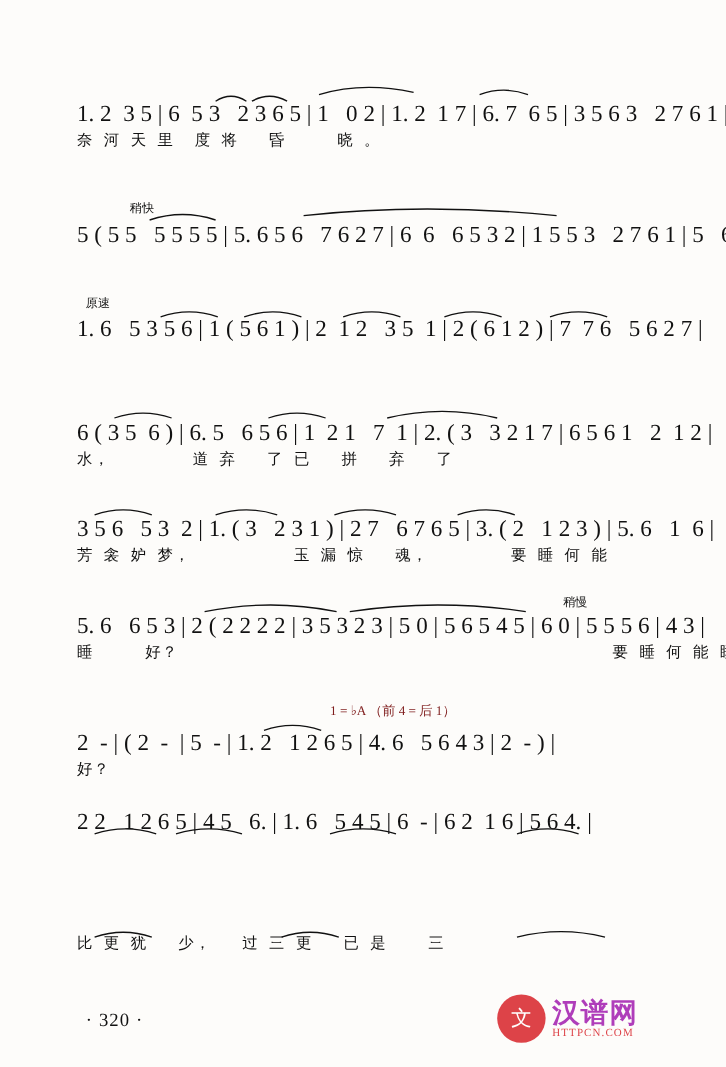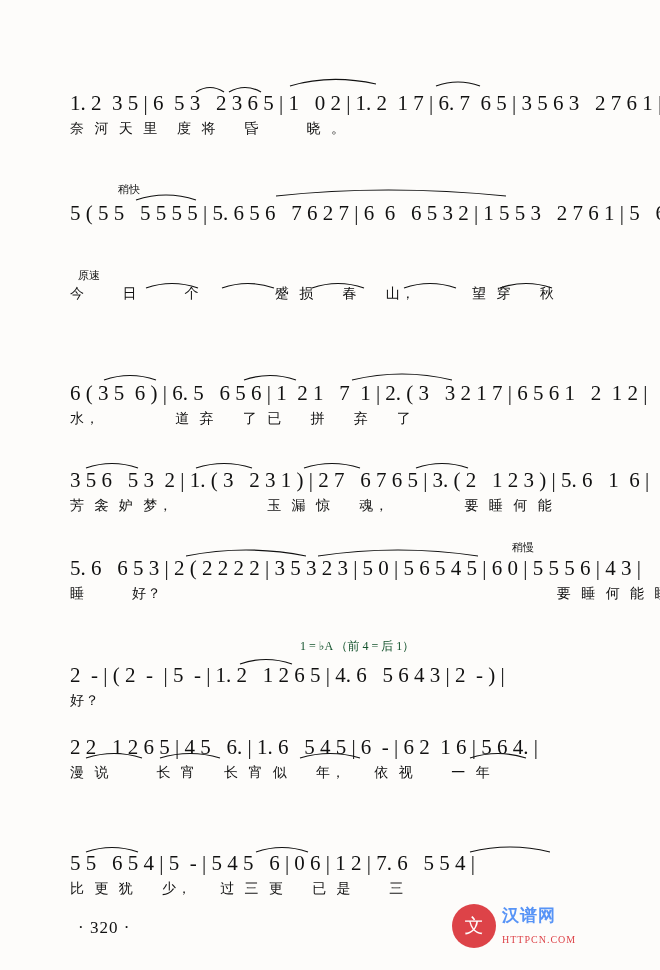--- a/index.html
+++ b/index.html
@@ -40,21 +40,21 @@
   .tempo{
     position:absolute;
     font-family:Liberation Mono, monospace;
     font-size:11px;
     color:#111;
   }
   .key{
     position:absolute;
     font-family:"Liberation Serif", serif;
     font-size:12px;
-    color:#14532d;
+    color:#7f1d1d;
     white-space:pre;
   }
   .pageno{
     position:absolute;
     left:78px;
     top:918px;
     font-family:"Liberation Serif", serif;
     font-size:17px;
     letter-spacing:1px;
   }
@@ -72,22 +72,22 @@
     width:44px;height:44px;border-radius:50%;
     background:#d8232a;
   }
   .wm .circle span{
     position:absolute;left:0;top:0;width:44px;height:44px;
     display:flex;align-items:center;justify-content:center;
     color:#fff;font-size:19px;font-family:"Liberation Sans",sans-serif;
   }
   .wm .txt{
     position:absolute;left:50px;top:2px;
-    color:#3b82f6;
-    font-size:17px;
+    color:#a21caf;
+    font-size:25px;
     font-family:"Liberation Sans", sans-serif;
     font-weight:bold;
     letter-spacing:1px;
   }
   .wm .sub{
     position:absolute;left:50px;top:32px;
     color:#d8232a;
     font-size:10px;
     font-family:Liberation Serif, serif;
     letter-spacing:1px;
@@ -106,21 +106,21 @@
   </div>
 
   <div class="tempo" style="left:118px;top:182px;">稍快</div>
   <div class="sys" style="top:198px;">
     <div class="notes">5 ( 5 5   5 5 5 5 | 5. 6 5 6   7 6 2 7 | 6  6   6 5 3 2 | 1 5 5 3   2 7 6 1 | 5   6 1 5 6 |</div>
     <div class="lyr"></div>
   </div>
 
   <div class="tempo" style="left:78px;top:268px;">原速</div>
   <div class="sys" style="top:283px;">
-    <div class="lyr">今    日     个        蹙 损   春   山，      望 穿   秋</div>
+    <div class="notes">1. 6   5 3 5 6 | 1 ( 5 6 1 ) | 2  1 2   3 5  1 | 2 ( 6 1 2 ) | 7  7 6   5 6 2 7 |</div>
   </div>
 
   <div class="sys" style="top:378px;">
     <div class="notes">6 ( 3 5  6 ) | 6. 5   6 5 6 | 1  2 1   7  1 | 2. ( 3   3 2 1 7 | 6 5 6 1   2  1 2 |</div>
     <div class="lyr">水，        道 弃   了 已   拼   弃   了</div>
   </div>
 
   <div class="sys" style="top:465px;">
     <div class="notes">3 5 6   5 3  2 | 1. ( 3   2 3 1 ) | 2 7   6 7 6 5 | 3. ( 2   1 2 3 ) | 5. 6   1  6 |</div>
     <div class="lyr">芳 衾 妒 梦，          玉 漏 惊   魂，        要 睡 何 能</div>
@@ -134,25 +134,23 @@
 
   <div class="key" style="left:300px;top:638px;">1 = ♭A （前 4 = 后 1）</div>
 
   <div class="sys" style="top:660px;">
     <div class="notes">2  - | ( 2  -  | 5  - | 1. 2   1 2 6 5 | 4. 6   5 6 4 3 | 2  - ) |</div>
     <div class="lyr">好？</div>
   </div>
 
   <div class="sys" style="top:732px;">
     <div class="notes">2 2   1 2 6 5 | 4 5   6. | 1. 6   5 4 5 | 6  - | 6 2  1 6 | 5 6 4. |</div>
-    <div class="lyr">漫 说     长 宵   长 宵 似   年，   依 视    一 年</div>
   </div>
 
   <div class="sys" style="top:848px;">
-    <div class="notes">5 5   6 5 4 | 5  - | 5 4 5   6 | 0 6 | 1 2 | 7. 6   5 5 4 |</div>
     <div class="lyr">比 更 犹   少，   过 三 更   已 是    三</div>
   </div>
 
   <div class="pageno">
     <span>·</span>
     <span>320</span>
     <span>·</span>
   </div>
 
   <div class="wm">

